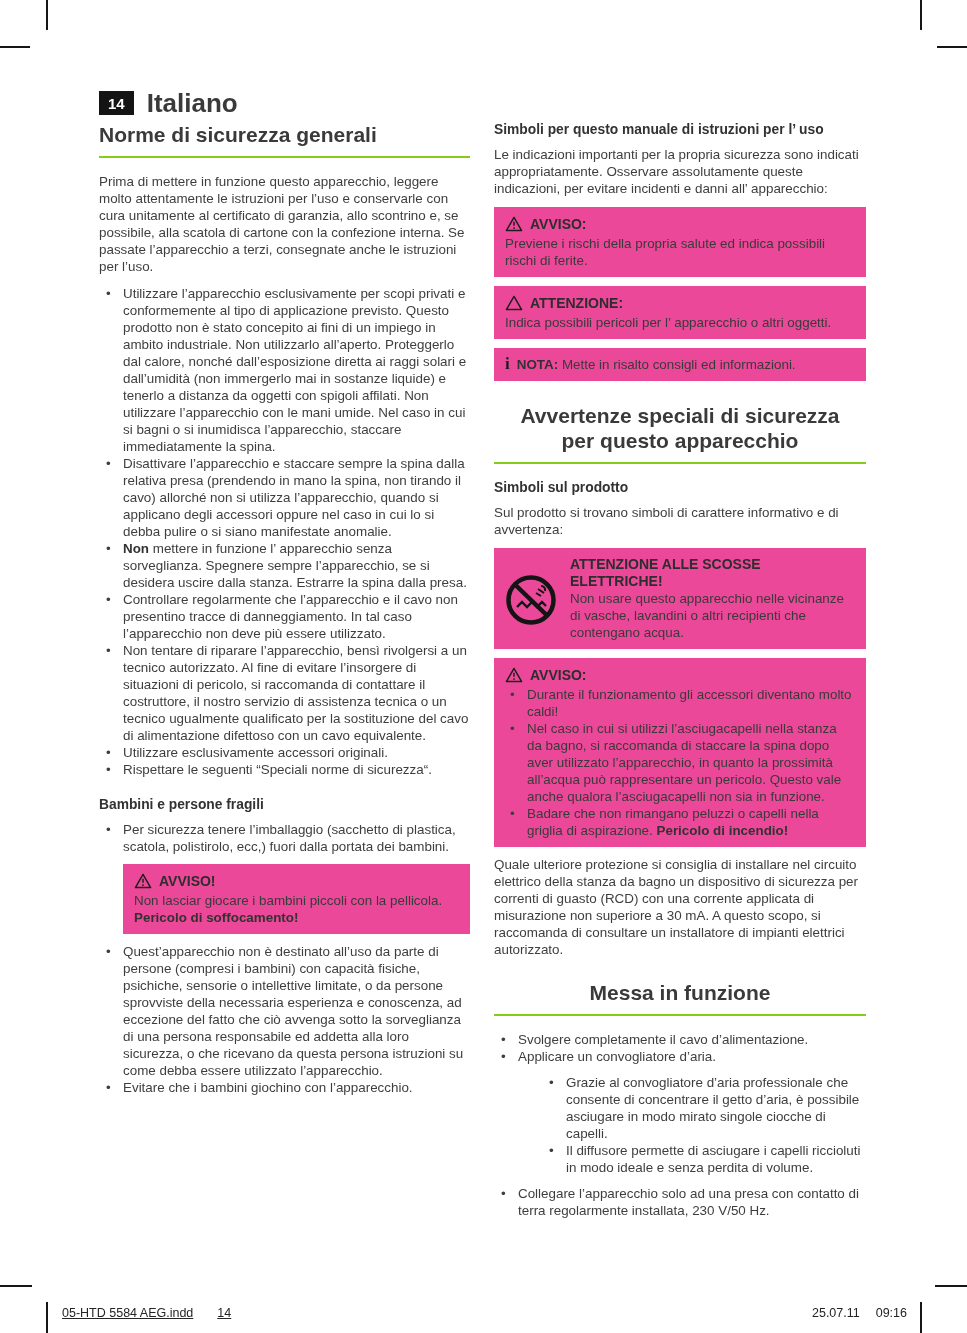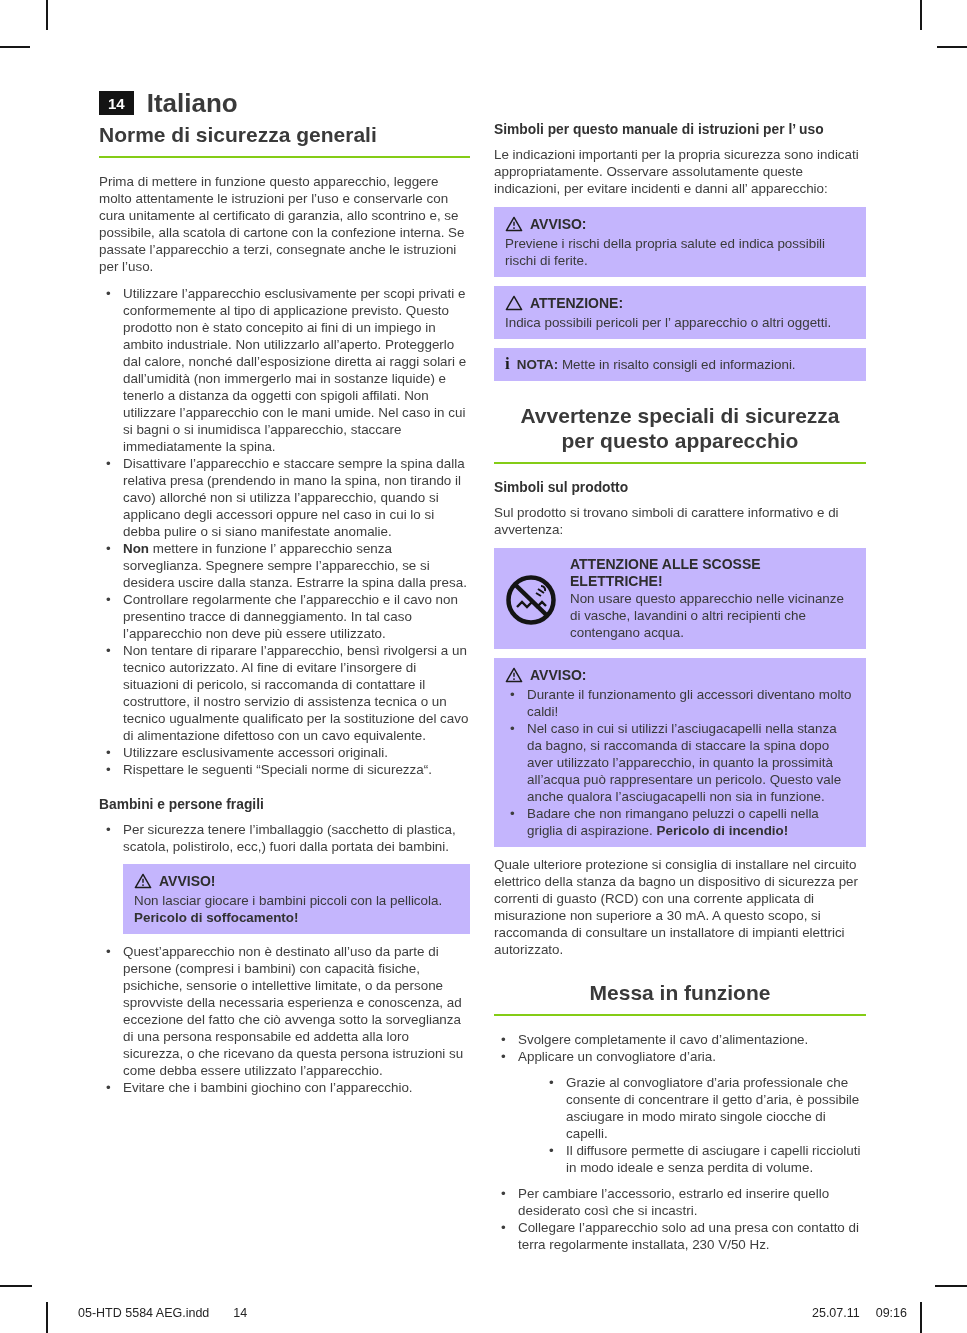--- a/index.html
+++ b/index.html
@@ -23,41 +23,41 @@
     border-bottom:2px solid #84cc16;padding-bottom:9px;margin:0 0 15px 0;}
   .h-sub{font-size:13.8px;font-weight:bold;color:#323232;margin:0 0 8px 0;line-height:17px;}
   p{margin:0 0 10px 0;}
   .b{font-weight:bold;color:#323232;}
   
   ul.bullets{list-style:none;margin:0;padding:0;}
   ul.bullets>li{position:relative;padding-left:24px;}
   ul.bullets>li::before{content:"\2022";position:absolute;left:7px;top:0;color:#3e3e3e;}
   ul.bullets.sub{margin:9px 0 9px 24px;}
   
-  .graybox{background:#c4b5fd;padding:8px 11px;margin:9px 0;color:#3a3a3a;}
+  .graybox{background:#ec4899;padding:8px 11px;margin:9px 0;color:#3a3a3a;}
   .graybox .box-title{display:flex;align-items:center;gap:7px;font-weight:bold;
     font-size:14px;color:#2d2d2d;margin-bottom:2px;line-height:18px;}
   .indented{margin-left:24px;}
   .tri-icon{width:18px;height:16px;flex:none;display:inline-block;}
   .nota-line{display:flex;align-items:baseline;gap:7px;}
   .info-icon{font-family:"Liberation Serif",serif;font-weight:bold;font-size:17px;
     line-height:14px;color:#1c1c1c;flex:none;}
   
   .shock-box{display:flex;gap:13px;align-items:center;}
   .shock-icon{width:52px;height:52px;flex:none;margin-top:2px;}
   .shock-text .box-title-inline{font-weight:bold;font-size:14px;color:#2d2d2d;}
   
   .graybox ul.bullets>li{padding-left:22px;}
   .graybox ul.bullets>li::before{left:5px;}
   
   .mt18{margin-top:18px;}
   .mt22{margin-top:22px;text-align:center;}
   
   .footer-left,.footer-right{position:absolute;top:1306px;font-size:12.5px;color:#242424;line-height:14px;}
-  .footer-left{left:78px;}
+  .footer-left{left:62px;text-decoration:underline;}
   .footer-right{right:60px;text-align:left;}
   .sp-lg{display:inline-block;width:24px;}
   .sp-md{display:inline-block;width:16px;}
 </style>
 </head>
 <body>
 
 <div class="page">
 
   <div class="crop" style="left:46px;top:0;width:1.5px;height:30px;"></div>
@@ -196,21 +196,20 @@
 
     <ul class="bullets">
       <li><span>Svolgere completamente il cavo d’alimentazione.</span></li>
       <li>
         <span>Applicare un convogliatore d’aria.</span>
         <ul class="bullets sub">
           <li><span>Grazie al convogliatore d’aria professionale che consente di concentrare il getto d’aria, è possibile asciugare in modo mirato singole ciocche di capelli.</span></li>
           <li><span>Il diffusore permette di asciugare i capelli riccioluti in modo ideale e senza perdita di volume.</span></li>
         </ul>
       </li>
-      <li><span>Per cambiare l’accessorio, estrarlo ed inserire quello desiderato così che si incastri.</span></li>
       <li><span>Collegare l’apparecchio solo ad una presa con contatto di terra regolarmente installata, 230 V/50 Hz.</span></li>
     </ul>
   </div>
 
   <div class="footer-left">
     <span>05-HTD 5584 AEG.indd</span><span class="sp-lg"></span><span>14</span>
   </div>
   <div class="footer-right">
     <span>25.07.11</span><span class="sp-md"></span><span>09:16</span>
   </div>

